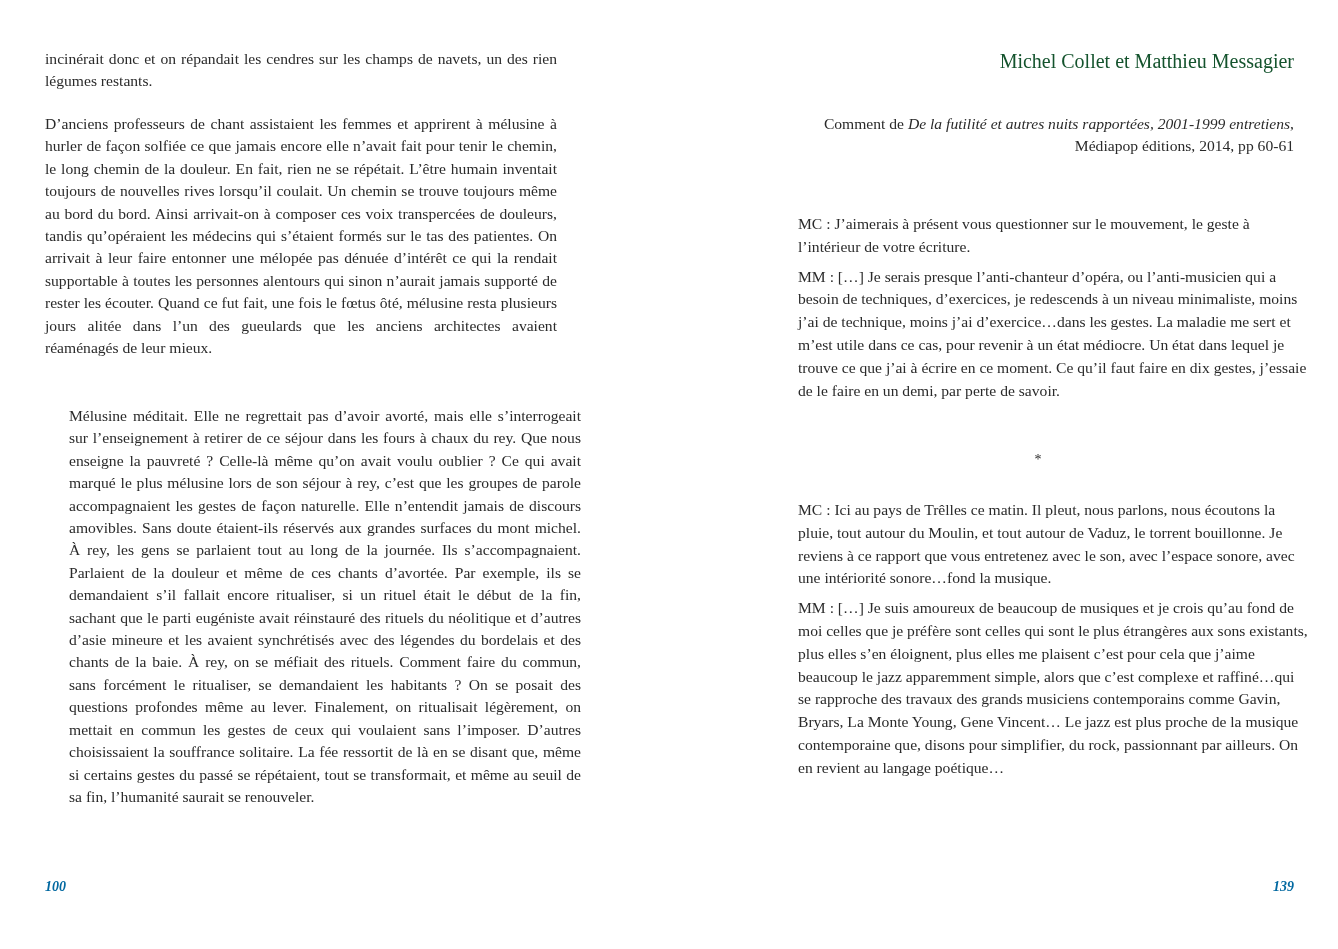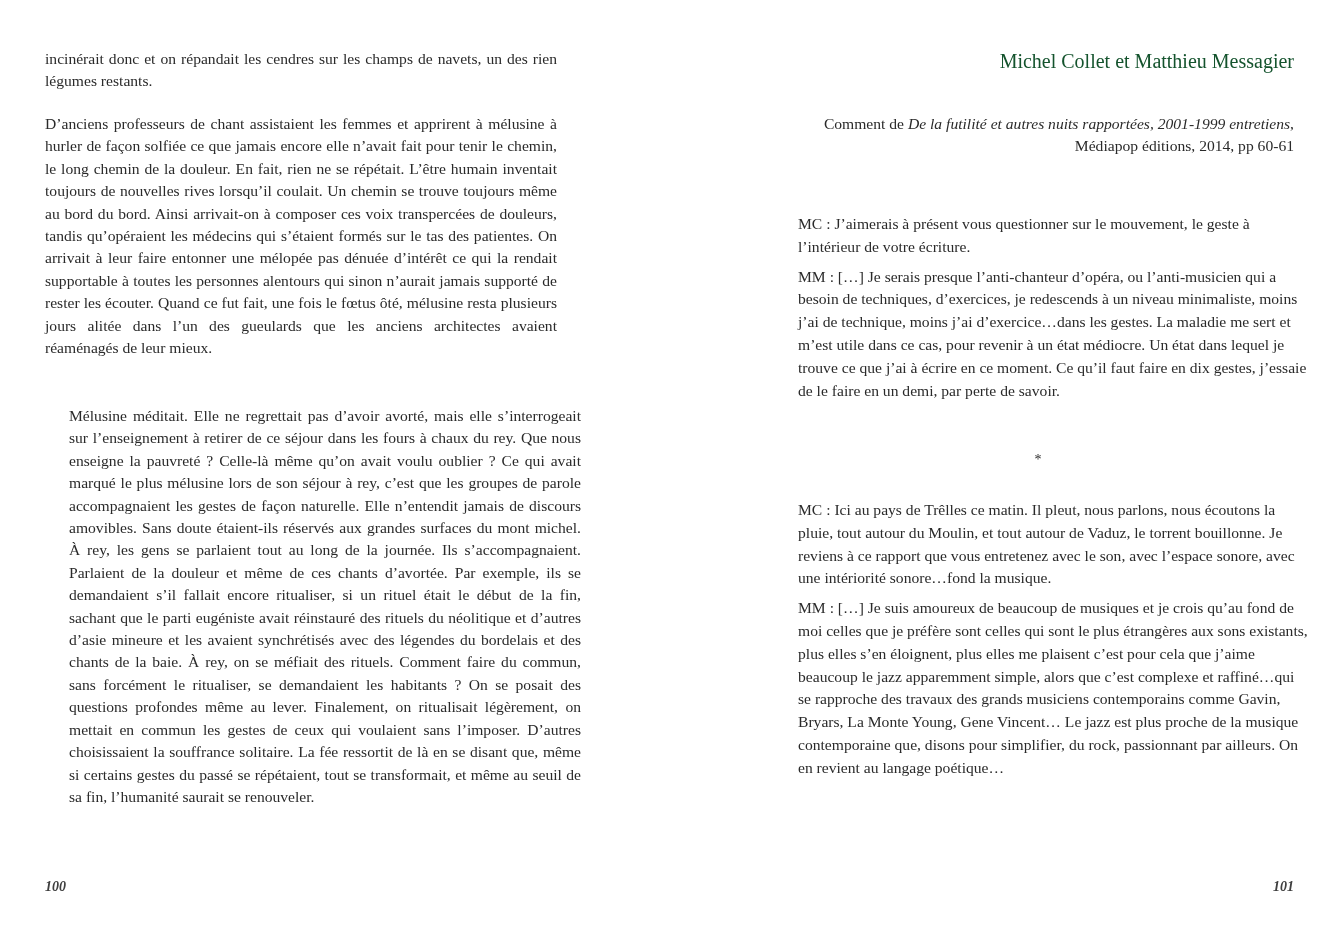--- a/index.html
+++ b/index.html
@@ -34,21 +34,21 @@
   .interview p { margin: 0 0 7px 0; font-size: 15.6px; line-height: 22.8px; text-align: left; }
   .block1 { top: 213px; }
   .block2 { top: 499px; }
   .separator {
     position: absolute; top: 452px; left: 0; width: 512px; text-align: center;
     font-size: 14px;
   }
 
   .folio {
     position: absolute; top: 879px; font-size: 14px; font-style: italic; font-weight: bold;
-    color: #404040;
+    color: #0369a1;
   }
   .folio-left { left: 45px; }
   .folio-right { left: 1273px; }
 </style>
 </head>
 <body>
 
 <div class="page left-page">
   <p class="first">incinérait donc et on répandait les cendres sur les champs de navets, un des rien légumes restants.</p>
   <p class="second">D’anciens professeurs de chant assistaient les femmes et apprirent à mélusine à hurler de façon solfiée ce que jamais encore elle n’avait fait pour tenir le chemin, le long chemin de la douleur. En fait, rien ne se répétait. L’être humain inventait toujours de nouvelles rives lorsqu’il coulait. Un chemin se trouve toujours même au bord du bord. Ainsi arrivait-on à composer ces voix transpercées de douleurs, tandis qu’opéraient les médecins qui s’étaient formés sur le tas des patientes. On arrivait à leur faire entonner une mélopée pas dénuée d’intérêt ce qui la rendait supportable à toutes les personnes alentours qui sinon n’aurait jamais supporté de rester les écouter. Quand ce fut fait, une fois le fœtus ôté, mélusine resta plusieurs jours alitée dans l’un des gueulards que les anciens architectes avaient réaménagés de leur mieux.</p>
@@ -68,13 +68,13 @@
     <p>MM : […] Je serais presque l’anti-chanteur d’opéra, ou l’anti-musicien qui a besoin de techniques, d’exercices, je redescends à un niveau minimaliste, moins j’ai de technique, moins j’ai d’exercice…dans les gestes. La maladie me sert et m’est utile dans ce cas, pour revenir à un état médiocre. Un état dans lequel je trouve ce que j’ai à écrire en ce moment. Ce qu’il faut faire en dix gestes, j’essaie de le faire en un demi, par perte de savoir.</p>
   </div>
 
   <div class="separator">*</div>
 
   <div class="interview block2">
     <p>MC : Ici au pays de Trêlles ce matin. Il pleut, nous parlons, nous écoutons la pluie, tout autour du Moulin, et tout autour de Vaduz, le torrent bouillonne. Je reviens à ce rapport que vous entretenez avec le son, avec l’espace sonore, avec une intériorité sonore…fond la musique.</p>
     <p>MM : […] Je suis amoureux de beaucoup de musiques et je crois qu’au fond de moi celles que je préfère sont celles qui sont le plus étrangères aux sons existants, plus elles s’en éloignent, plus elles me plaisent c’est pour cela que j’aime beaucoup le jazz apparemment simple, alors que c’est complexe et raffiné…qui se rapproche des travaux des grands musiciens contemporains comme Gavin, Bryars, La Monte Young, Gene Vincent… Le jazz est plus proche de la musique contemporaine que, disons pour simplifier, du rock, passionnant par ailleurs. On en revient au langage poétique…</p>
   </div>
 </div>
-<div class="folio folio-right">101</div>
+<div class="folio folio-right">139</div>
 
 </body></html>

